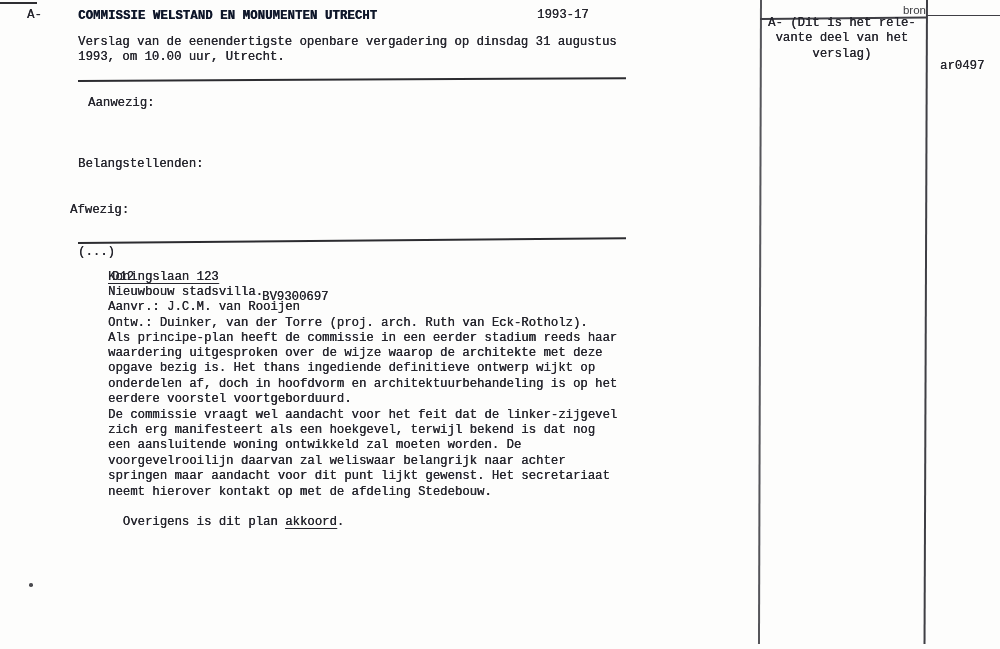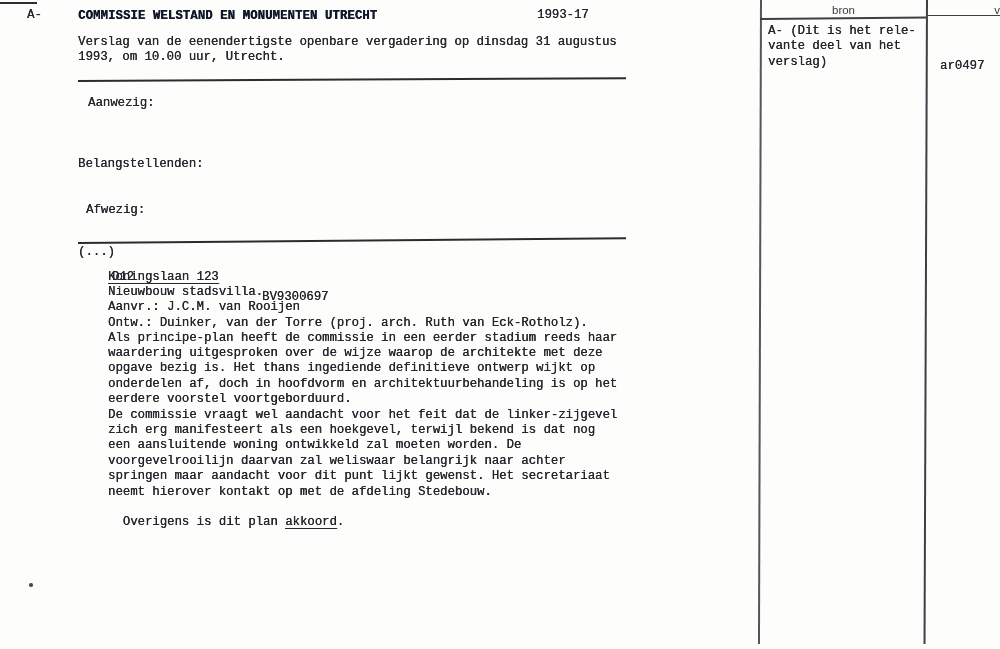--- a/index.html
+++ b/index.html
@@ -18,39 +18,39 @@
     font-family:"Liberation Sans",sans-serif;
     font-size:11.5px;line-height:14px;color:#3c3c40;
   }
   .abs{position:absolute;}
   .bold{font-weight:bold;color:#0f172a;text-shadow:0.4px 0 0 currentColor;}
   .u{text-decoration:underline;text-underline-offset:3px;text-decoration-thickness:1.3px;}
   .rule{position:absolute;background:#2c2c30;height:2px;transform-origin:left center;}
   .vline{position:absolute;top:0;transform-origin:top center;}
   .hline{position:absolute;background:#3f3f45;height:1.6px;transform-origin:left center;}
   .dot{position:absolute;width:3.5px;height:3.5px;border-radius:50%;background:#4a4a4f;}
-  .center{text-align:center;}
+  .center{text-align:right;}
 </style>
 </head>
 <body>
 
 <div class="abs" style="left:0;top:2px;width:37px;height:2px;background:#2e2e32;"></div>
 <div class="abs mono" style="left:27px;top:8px;">A-</div>
 
 <div class="abs mono bold" style="left:78px;top:9px;letter-spacing:0.1px;">COMMISSIE WELSTAND EN MONUMENTEN UTRECHT</div>
 <div class="abs mono" style="left:537px;top:8px;">1993-17</div>
 
 <div class="abs mono" style="left:78px;top:35px;">Verslag van de eenendertigste openbare vergadering op dinsdag 31 augustus
 1993, om 10.00 uur, Utrecht.</div>
 
 <div class="rule" style="left:78px;top:80px;width:548px;transform:rotate(-0.3deg);"></div>
 
 <div class="abs mono" style="left:88px;top:95.5px;">Aanwezig:</div>
 <div class="abs mono" style="left:78px;top:157.1px;">Belangstellenden:</div>
-<div class="abs mono" style="left:86px;top:203.3px;">Afwezig:</div>
+<div class="abs mono" style="left:70px;top:203.3px;">Afwezig:</div>
 
 <div class="abs" style="left:250px;top:95.5px;">
 </div>
 
 <div class="rule" style="left:78px;top:242px;width:548px;transform:rotate(-0.5deg);"></div>
 
 <div class="abs mono" style="left:78px;top:244.5px;">(...)</div>
 
 <div class="abs mono" style="left:78px;top:269.5px;margin-left:34px;">D12</div>
 <div class="abs mono u" style="left:108px;top:269.5px;">Koningslaan 123</div>
@@ -80,16 +80,16 @@
 
 <div class="vline" style="left:760px;width:1.8px;height:644px;background:#55555a;transform:rotate(0.18deg);"></div>
 <div class="vline" style="left:926px;width:2.2px;height:644px;background:#3f3f45;transform:rotate(0.22deg);"></div>
 
 <div class="abs sans center" style="left:761px;top:2.5px;width:165px;">bron</div>
 <div class="abs sans center" style="left:928px;top:2.5px;width:88px;padding-left:44px;">verwerkt</div>
 
 <div class="hline" style="left:760px;top:18px;width:167px;transform:rotate(-0.55deg);"></div>
 <div class="hline" style="left:927px;top:14.8px;width:73px;"></div>
 
-<div class="abs mono" style="left:768px;top:24px;">A- (Dit is het rele-
+<div class="abs mono" style="left:768px;top:16px;text-align:center;">A- (Dit is het rele-
 vante deel van het
 verslag)</div>
 <div class="abs mono" style="left:940px;top:58.5px;">ar0497</div>
 
 </body></html>

